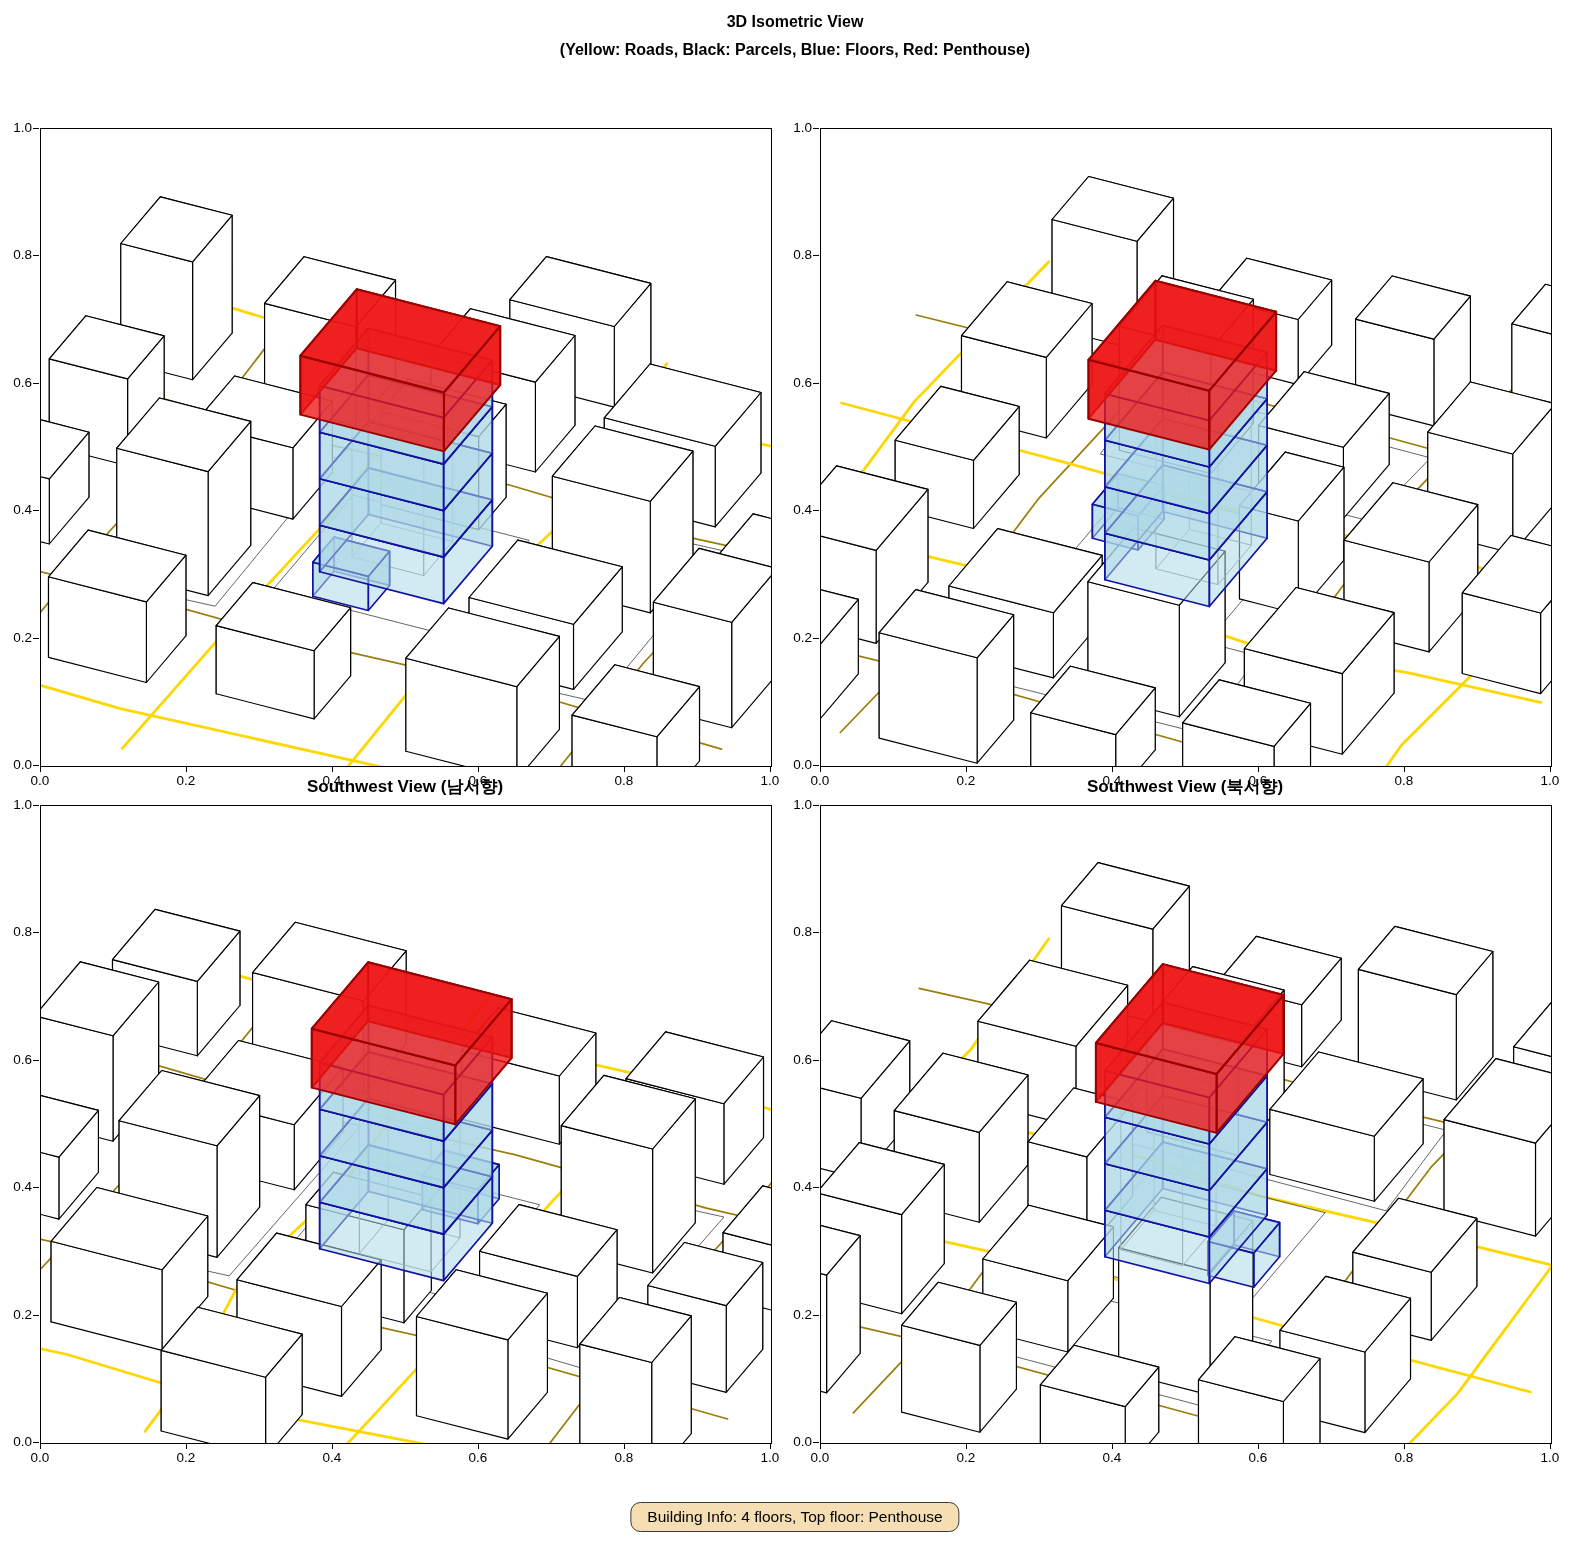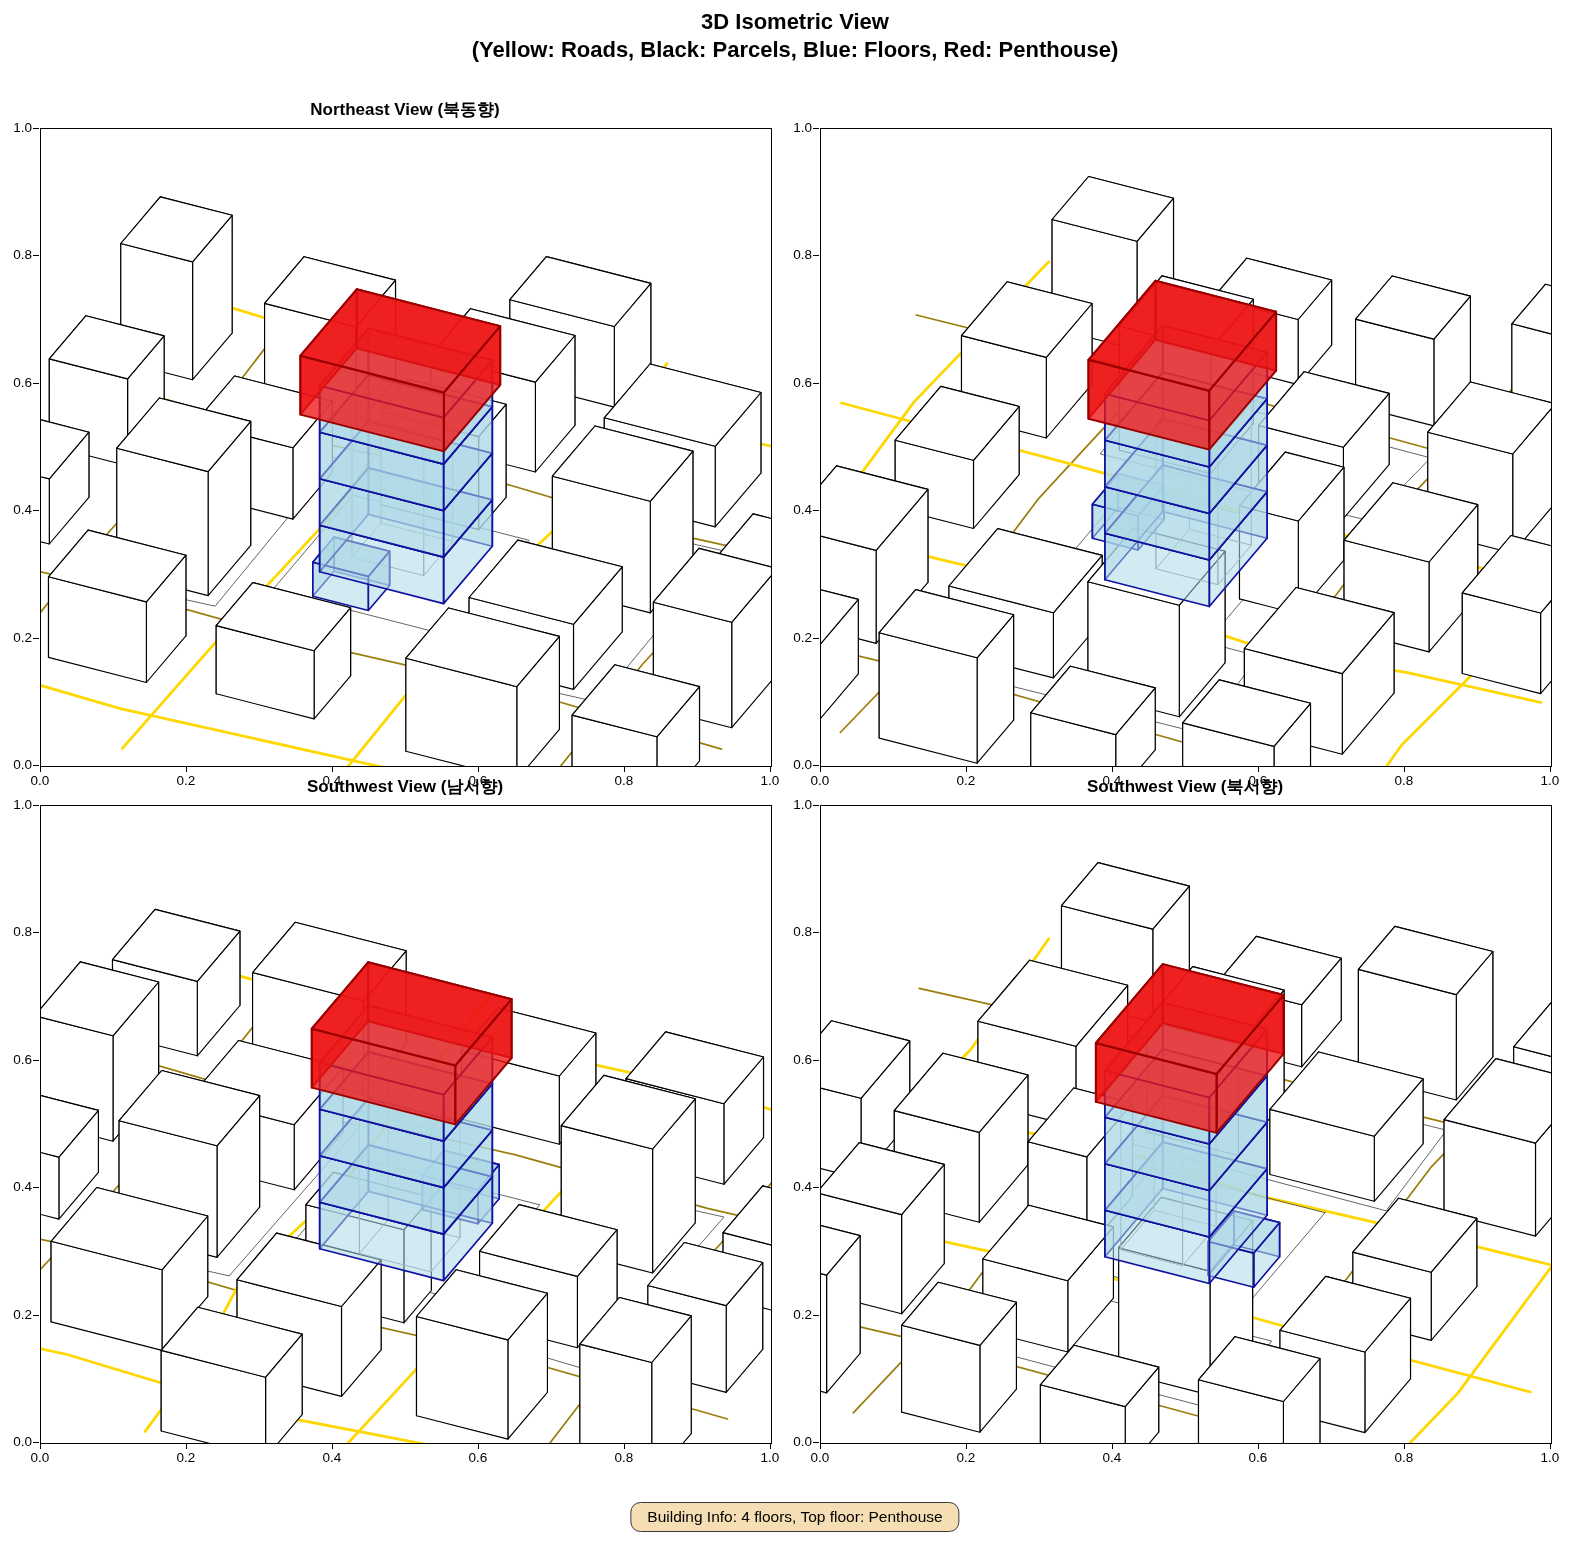--- a/index.html
+++ b/index.html
@@ -1,19 +1,19 @@
 <!DOCTYPE html>
 <html><head>
 <meta charset="utf-8">
 <style>
   html,body{margin:0;padding:0;background:#ffffff;}
   body{width:1590px;height:1560px;position:relative;overflow:hidden;
        font-family:"Liberation Sans",sans-serif;color:#000;}
   .suptitle{position:absolute;left:0;width:1590px;text-align:center;font-weight:bold;
-            font-size:22px;line-height:27px;}
+            font-size:16px;line-height:27px;}
   #sup1{top:8px;}
   #sup2{top:36px;}
   .panel{position:absolute;width:730px;height:637px;}
   .panel .plot{position:absolute;left:0;top:0;width:730px;height:637px;
                border:1.3px solid #000;background:#fff;}
   .panel .ptitle{position:absolute;left:0;top:-30px;width:730px;text-align:center;
                  font-weight:bold;font-size:17px;}
   .tick-label{position:absolute;font-size:13.5px;color:#000;}
   .xtick{top:645px;width:40px;text-align:center;}
   .ytick{width:36px;text-align:right;}
@@ -27,21 +27,20 @@
            padding:5px 16px;font-size:15.5px;white-space:nowrap;}
   svg{display:block;}
 </style>
 </head>
 <body>
 
 <div class="suptitle" id="sup1">3D Isometric View</div>
 <div class="suptitle" id="sup2">(Yellow: Roads, Black: Parcels, Blue: Floors, Red: Penthouse)</div>
 
 <div class="panel" id="panel0">
-  <div class="ptitle">Northeast View (북동향)</div>
   <svg class="plot" width="730" height="637" viewBox="0 0 730 637">
       <polyline points="826.5,447.9 639.2,406.4 467.6,355.8 267.3,311.0 43.5,247.0" fill="none" stroke="#9A7D0A" stroke-width="1.7" stroke-linejoin="round" stroke-linecap="round"></polyline>
       <polyline points="680.5,620.1 489.3,564.5 256.3,511.4 63.6,457.6 -102.6,419.3" fill="none" stroke="#9A7D0A" stroke-width="1.7" stroke-linejoin="round" stroke-linecap="round"></polyline>
       <polyline points="-78.6,578.4 39.9,434.0 168.1,292.1 280.0,146.0" fill="none" stroke="#9A7D0A" stroke-width="1.7" stroke-linejoin="round" stroke-linecap="round"></polyline>
       <polyline points="456.5,715.6 602.1,534.5 733.6,393.5 815.1,283.3" fill="none" stroke="#9A7D0A" stroke-width="1.7" stroke-linejoin="round" stroke-linecap="round"></polyline>
       <polyline points="280.3,670.4 368.3,561.9 437.9,470.5 530.3,385.0 571.5,308.2 625.9,234.7" fill="none" stroke="#FFD700" stroke-width="2.8" stroke-linejoin="round" stroke-linecap="round"></polyline>
       <polyline points="81.3,619.4 191.0,494.6 288.9,388.6 355.1,296.4 453.0,190.4" fill="none" stroke="#FFD700" stroke-width="2.8" stroke-linejoin="round" stroke-linecap="round"></polyline>
       <polyline points="905.6,354.6 703.8,311.5 514.1,254.1 309.2,214.7 119.5,157.3" fill="none" stroke="#FFD700" stroke-width="2.8" stroke-linejoin="round" stroke-linecap="round"></polyline>
       <polyline points="604.4,709.9 346.4,639.3 79.3,579.6 -175.6,505.4" fill="none" stroke="#FFD700" stroke-width="2.8" stroke-linejoin="round" stroke-linecap="round"></polyline>
       <polyline points="407.5,506.4 231.3,461.2 311.9,366.1 488.1,411.3 407.5,506.4" fill="none" stroke="#555555" stroke-width="0.9" stroke-linejoin="round" stroke-linecap="round"></polyline>

